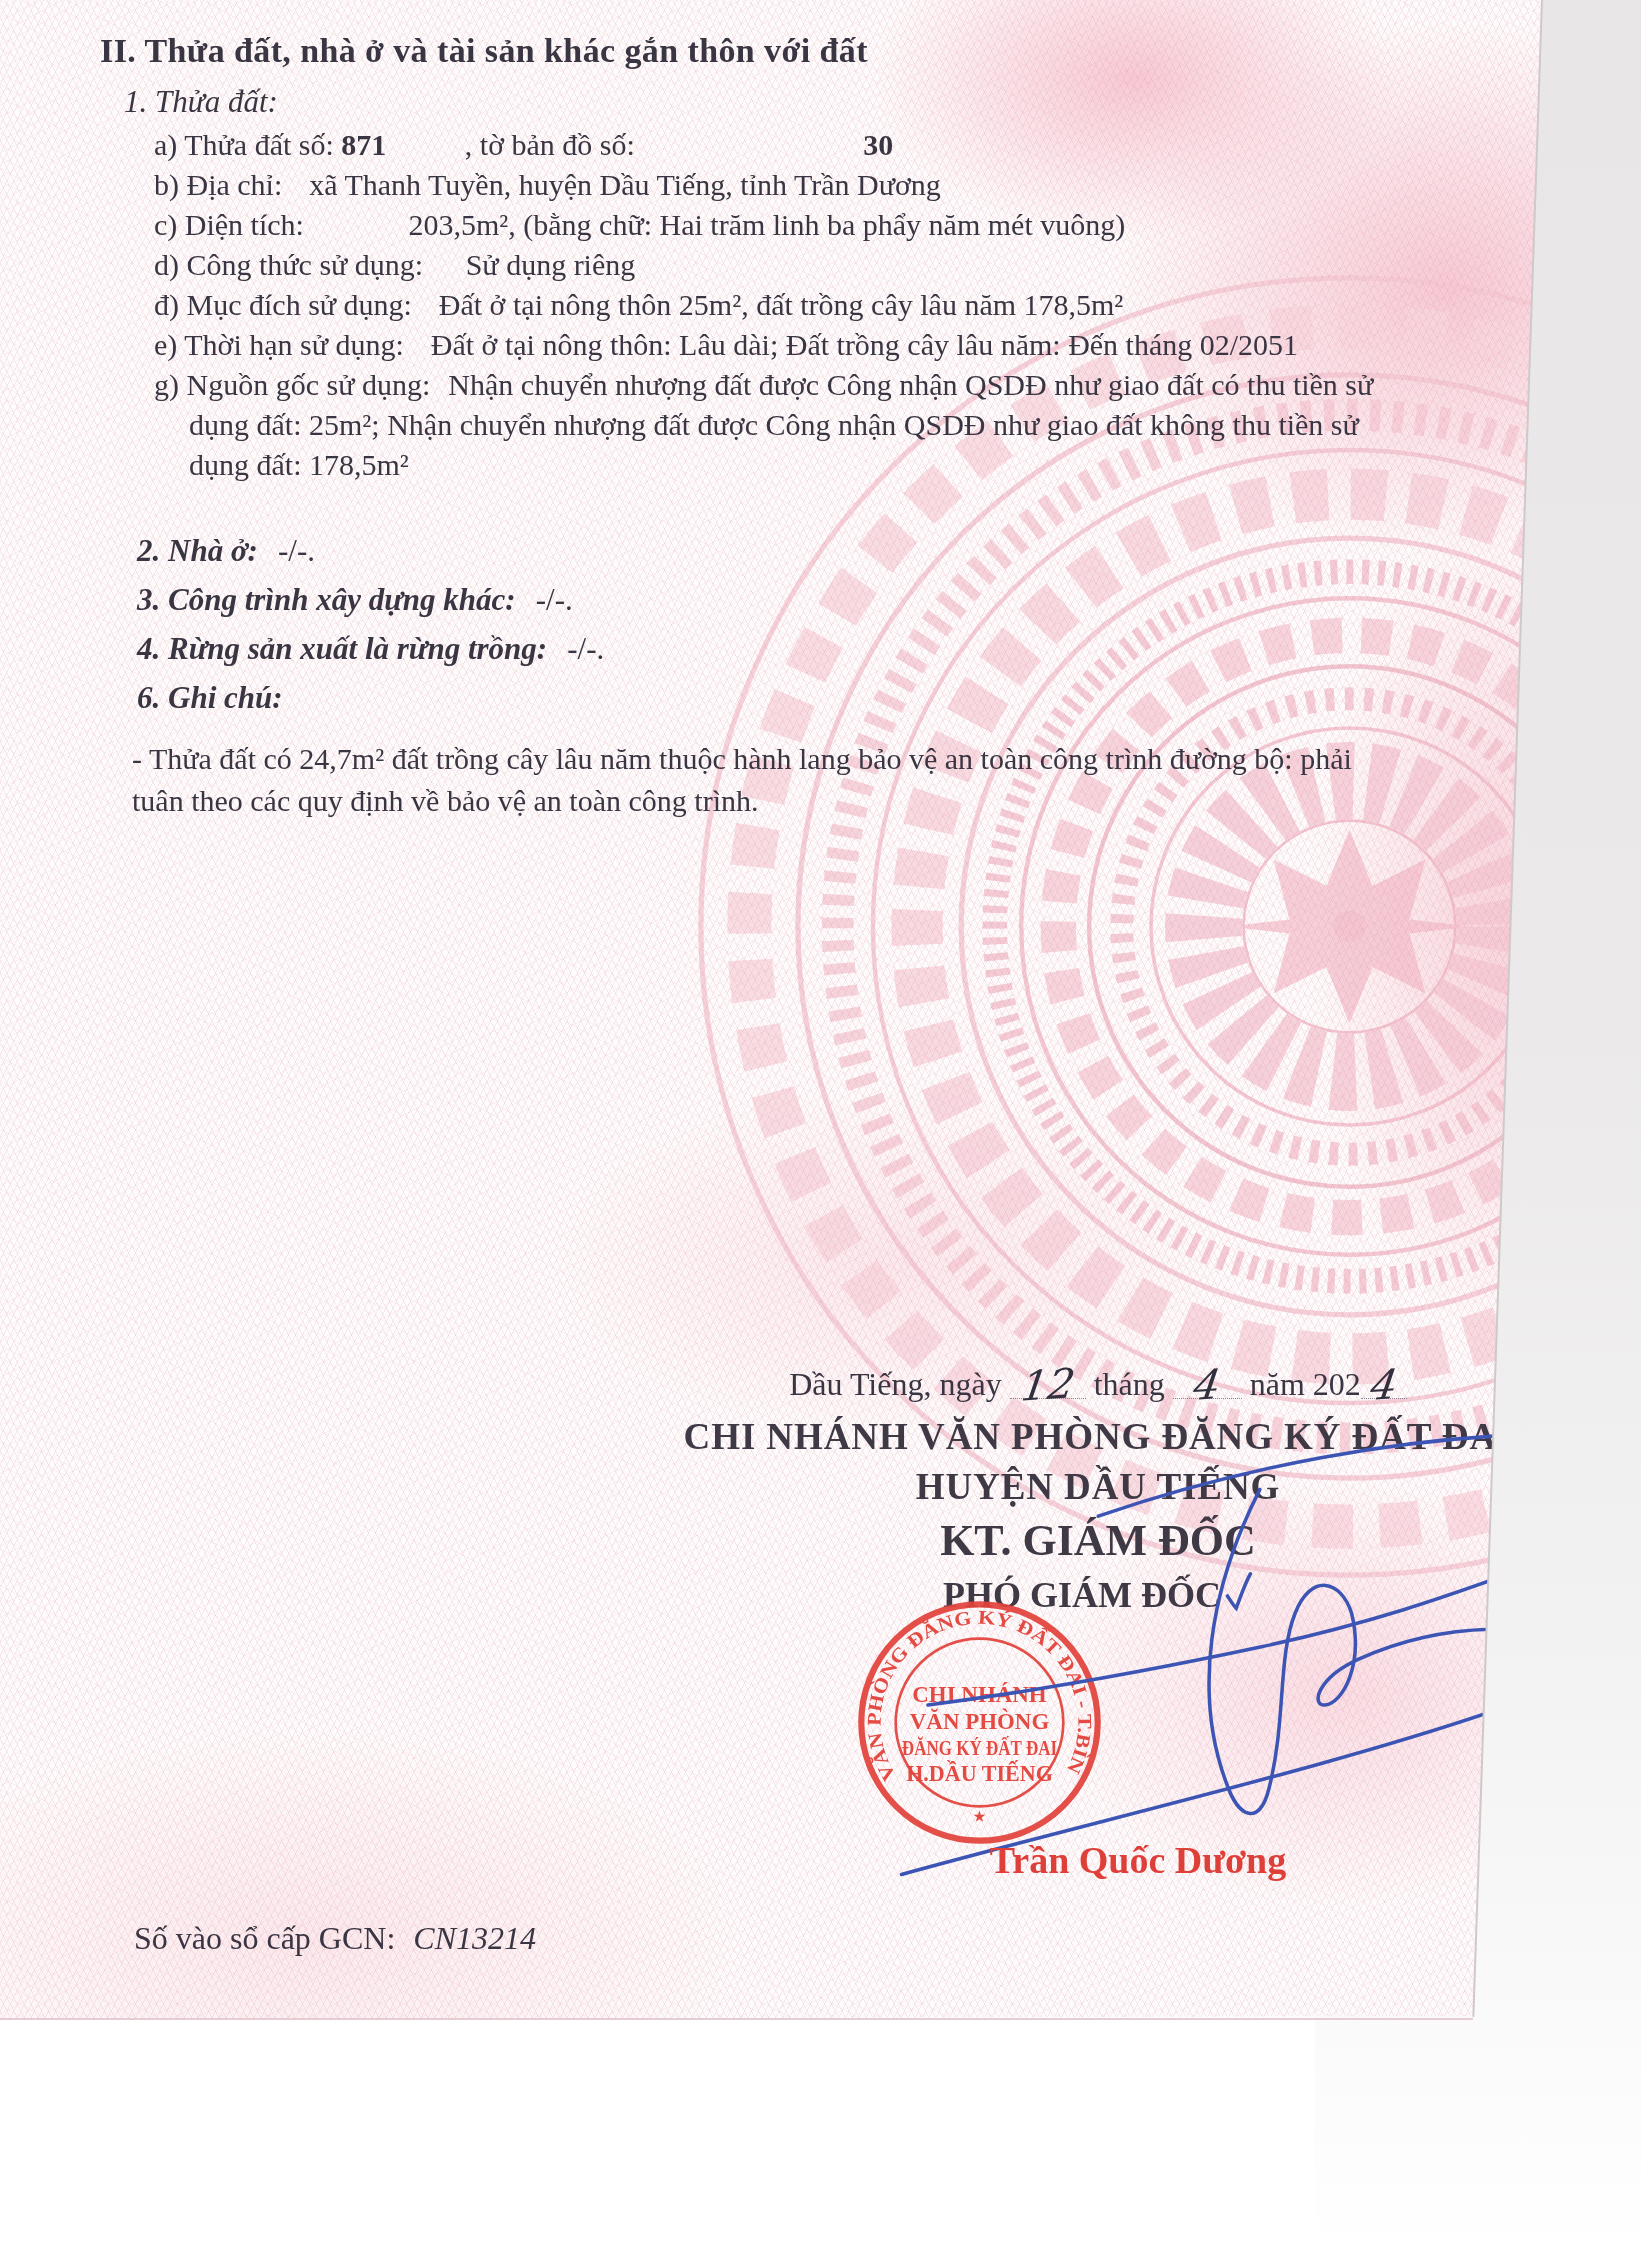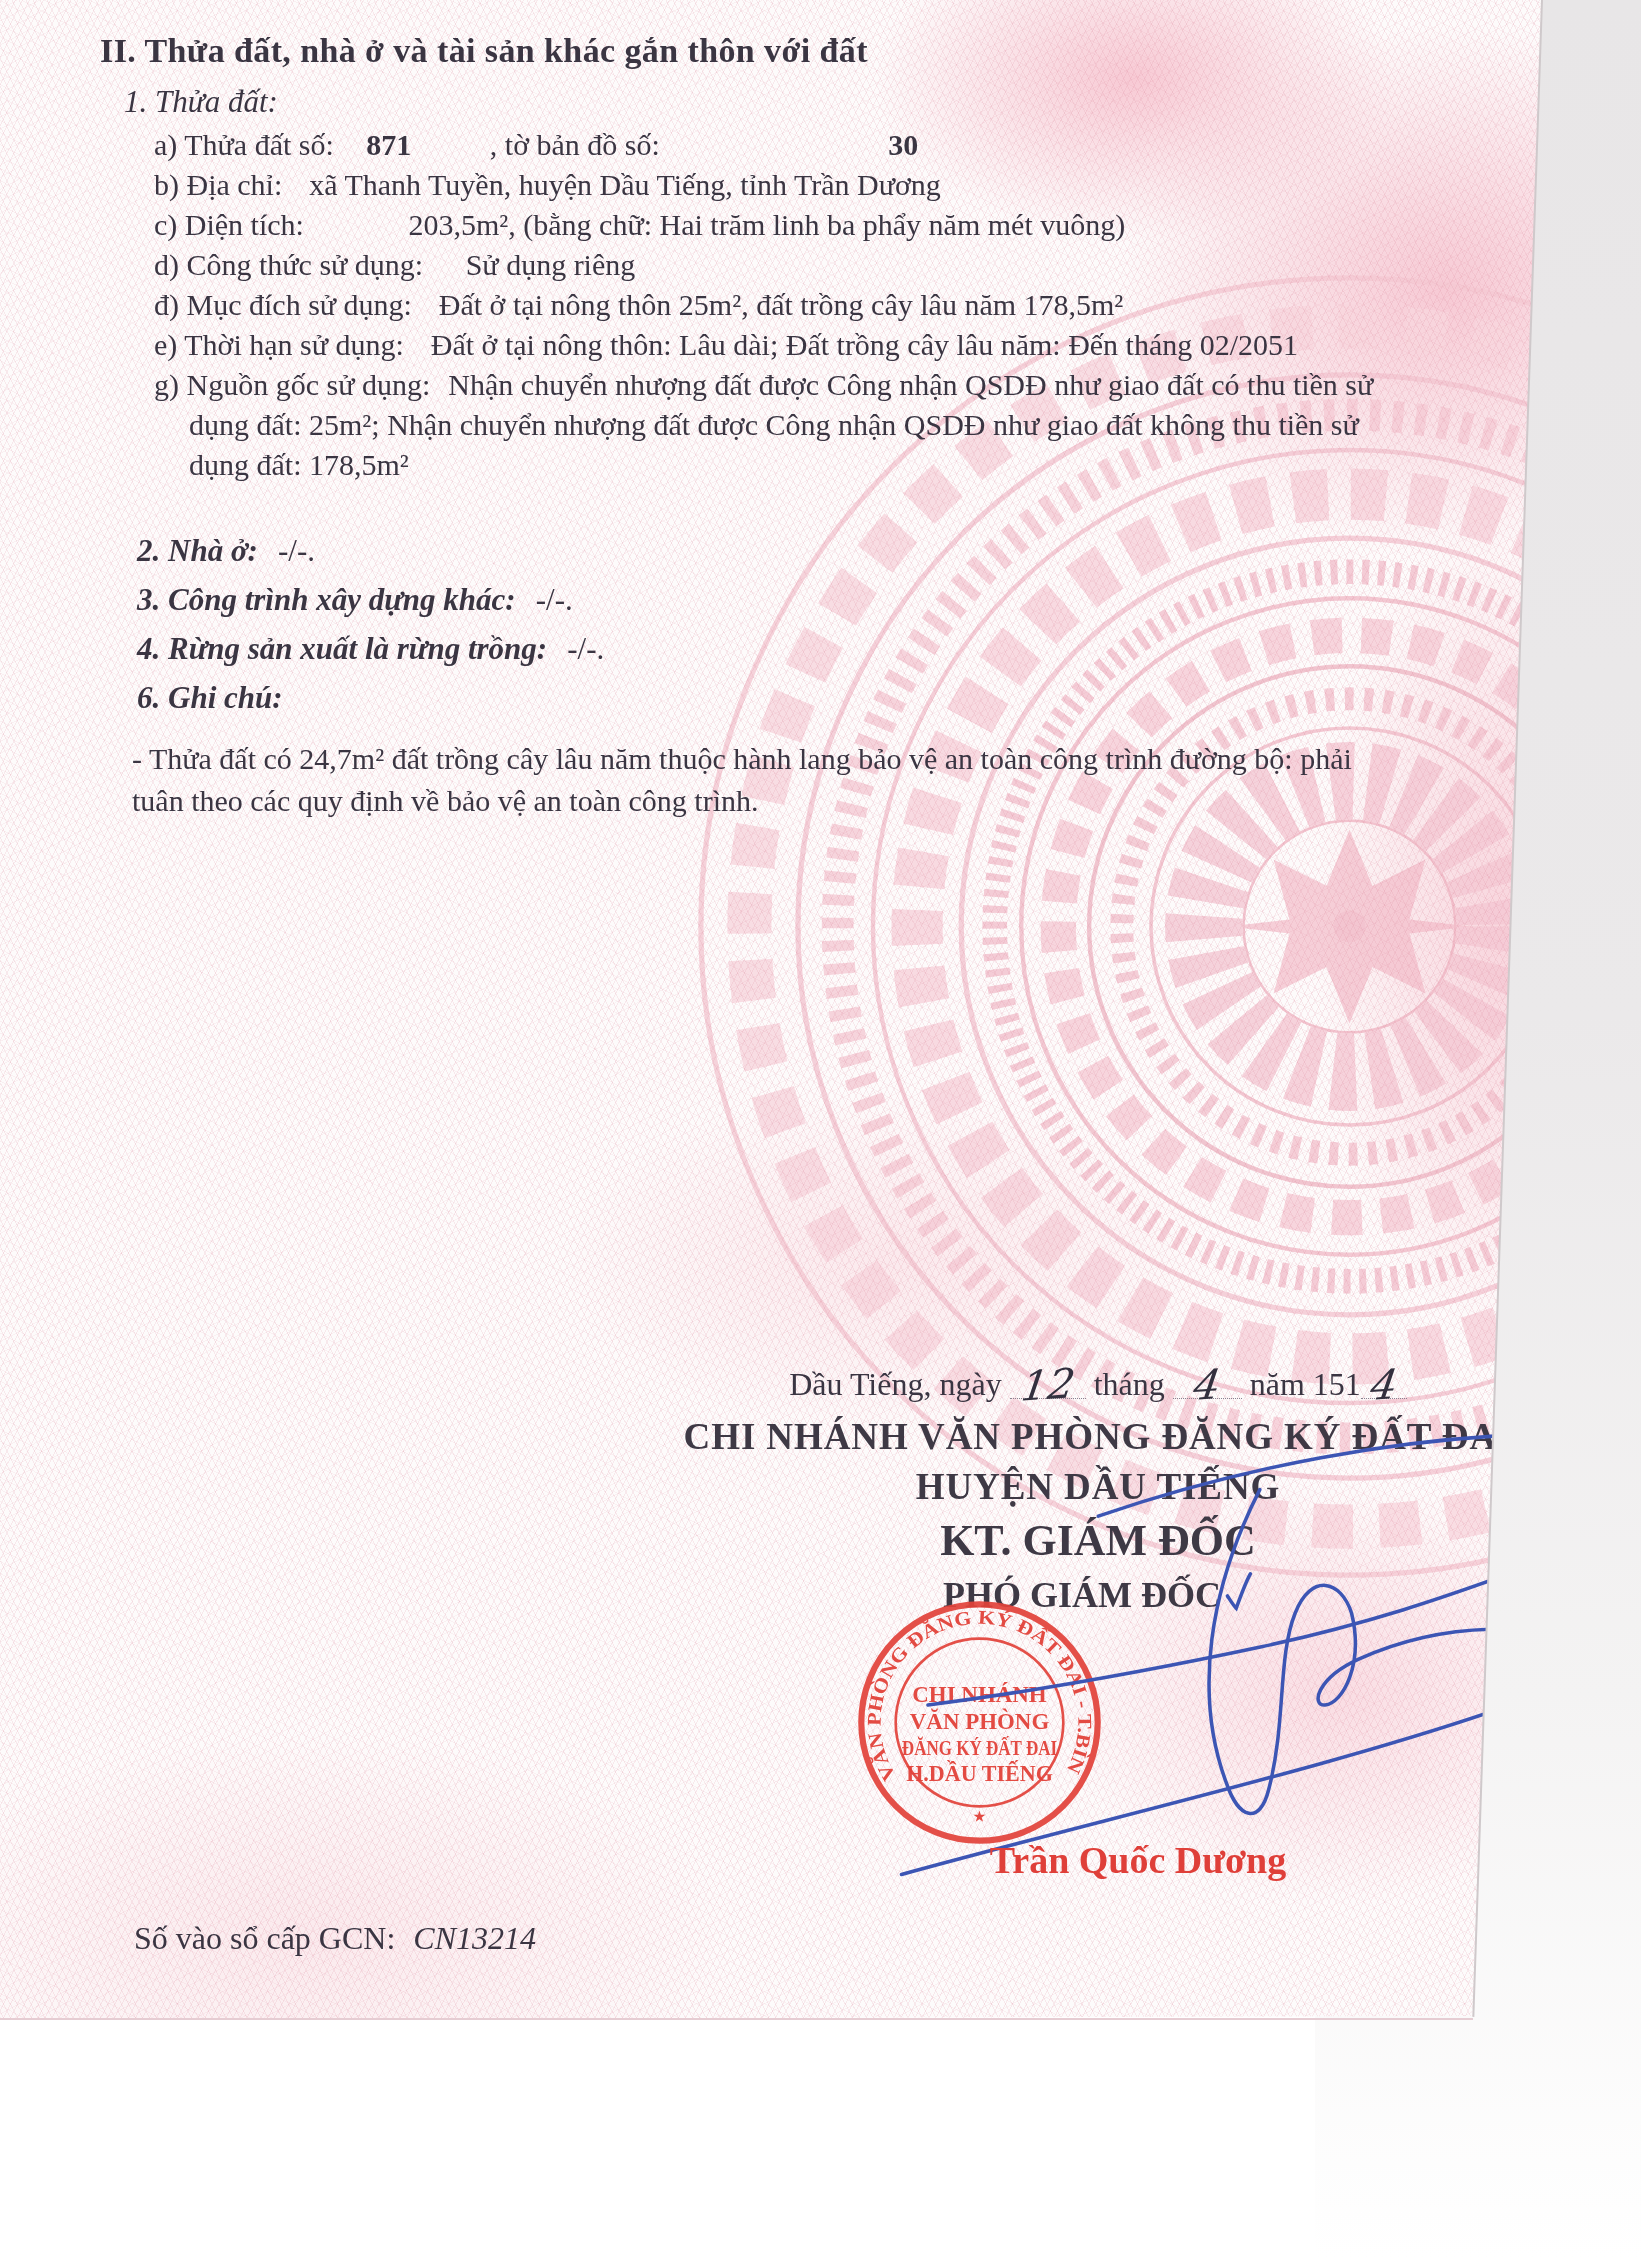--- a/index.html
+++ b/index.html
@@ -30,21 +30,21 @@
   .edge-bottom{position:absolute;left:0;top:2018px;width:1473px;height:1.8px;background:#e6cdd3;}
 
   .emblem{position:absolute;left:670px;top:247px;z-index:0;}
 
   .content{position:absolute;inset:0;z-index:2;}
   .title{position:absolute;left:100px;top:32px;font-size:34px;font-weight:700;letter-spacing:0.4px;}
   .h1{position:absolute;left:124px;top:84px;font-size:31px;font-weight:400;font-style:italic;}
   .items{position:absolute;left:154px;top:125px;width:1253px;font-size:30px;line-height:40px;}
   .items p{margin:0;padding-left:35px;text-indent:-35px;}
   .b{font-weight:700;}
-  .ml12{margin-left:10.6px}.ml22{margin-left:19.4px}.ml28{margin-left:25px}.ml40{margin-left:35px}
+  .ml12{margin-left:10.6px}.ml22{margin-left:19.4px}.ml28{}.ml40{margin-left:35px}
   .ml80{margin-left:71px}.ml110{margin-left:97px}.ml250{margin-left:221px}
   .secs{position:absolute;left:129px;top:522px;font-size:31px;line-height:41px;}
   .secs p{margin:8px;}
   .secs .sp1{margin-bottom:3.5px}.secs .sp2{margin-bottom:3.5px}.secs .sp3{margin-bottom:5.3px}
   .sec-label{font-weight:700;font-style:italic;}
   .sec-value{margin-left:12.4px;}
   .note{position:absolute;left:132px;top:738px;width:1235px;font-size:30px;line-height:42px;}
 
   .sig-block{position:absolute;left:679px;top:1366px;width:838px;text-align:center;}
   .date-line{font-size:32px;white-space:nowrap;}
@@ -155,21 +155,21 @@
       </div>
 
       <div class="note">- Thửa đất có 24,7m² đất trồng cây lâu năm thuộc hành lang bảo vệ an toàn công trình đường bộ: phải tuân theo các quy định về bảo vệ an toàn công trình.</div>
 
       <div class="sig-block">
         <div class="date-line">
           <span>Dầu Tiếng, ngày</span>
           <span class="blank day"><span class="hand">12</span></span>
           <span>tháng</span>
           <span class="blank month"><span class="hand">4</span></span>
-          <span>năm 151</span><span class="blank year"><span class="hand">4</span></span>
+          <span>năm 202</span><span class="blank year"><span class="hand">4</span></span>
         </div>
         <div class="office1">CHI NHÁNH VĂN PHÒNG ĐĂNG KÝ ĐẤT ĐAI</div>
         <div class="office2">HUYỆN DẦU TIẾNG</div>
         <div class="role1">KT. GIÁM ĐỐC</div>
         <div class="role2"><span>PHÓ GIÁM ĐỐC</span><svg class="check" width="30" height="41" viewBox="0 0 34 46">
               <path d="M5,28 C9,34 12,39 15,42 C20,28 26,12 31,3" stroke="#3c55b4" stroke-width="4" fill="none" stroke-linecap="round"></path>
             </svg></div>
       </div>
 
       <svg class="stamp" width="247" height="247" viewBox="0 0 280 280">

